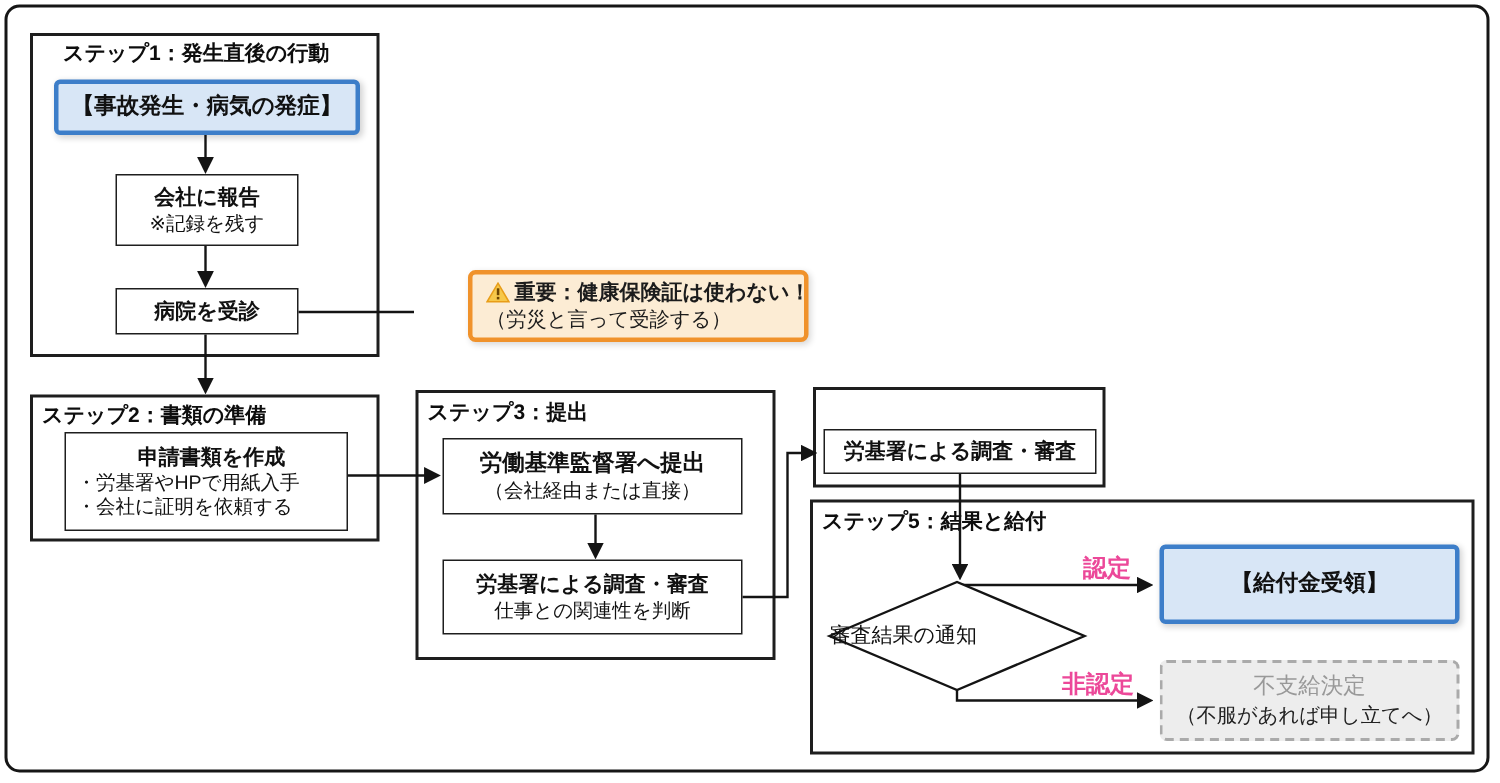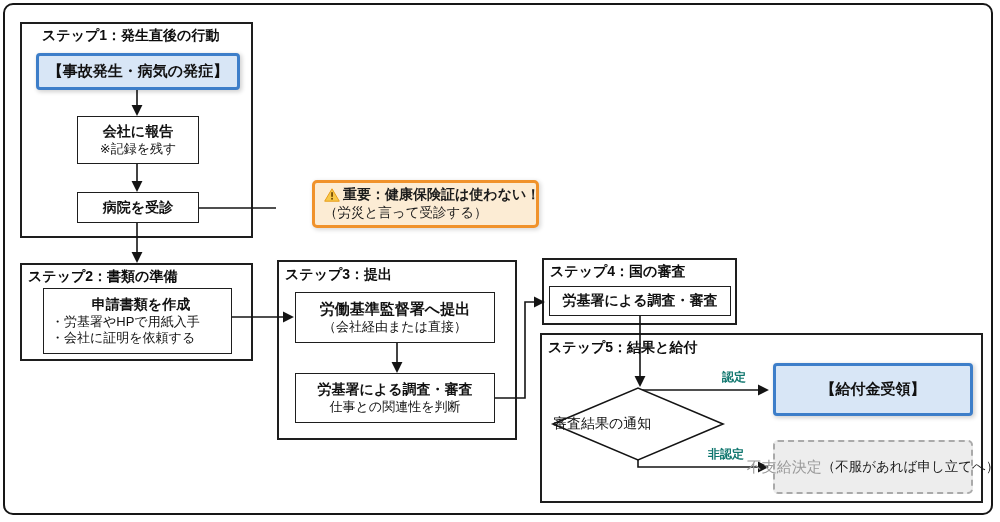--- a/index.html
+++ b/index.html
@@ -38,26 +38,26 @@
     position:absolute;border:3px solid var(--warning-border,#f0922b);border-radius:5px;
     background:var(--warning-bg,#fcecd4);box-sizing:border-box;
     display:flex;flex-direction:column;justify-content:center;padding:3px 9px;
     line-height:1.35;box-shadow:1.5px 1.5px 4px rgba(0,0,0,.15);
   }
   .warn-note .l1{font-size:14px;font-weight:bold;white-space:nowrap;display:flex;align-items:center;gap:3px;color:#1c1c1c;}
   .warn-note .l2{font-size:13.5px;white-space:nowrap;color:#1c1c1c;}
   .denial-box{
     position:absolute;border:2px dashed var(--denial-border,#aaaaaa);border-radius:5px;
     background:var(--denial-bg,#ededed);box-sizing:border-box;
-    display:flex;align-items:center;justify-content:center;
+    display:flex;flex-direction:column;align-items:center;justify-content:center;
     text-align:left;line-height:1.3;
   }
   .denial-box .l1{font-size:15px;color:var(--denial-text,#999999);white-space:nowrap;}
   .denial-box .l2{font-size:13.5px;color:#222;white-space:nowrap;}
-  .branch-label{position:absolute;font-size:12px;font-weight:bold;white-space:nowrap;color:#0f766e;}
+  .branch-label{position:absolute;font-size:16px;font-weight:bold;white-space:nowrap;color:#ec4899;}
   .diamond-label{
     position:absolute;font-size:14px;color:#101010;text-align:left;white-space:nowrap;
   }
   svg.overlay{position:absolute;left:0;top:0;pointer-events:none;}
   .warn-icon{display:inline-block;width:16px;height:14px;}
 </style>
 </head>
 <body>
 
 <div class="canvas">
@@ -109,21 +109,20 @@
     <div class="l1" style="font-size:15px;">労働基準監督署へ提出</div>
     <div class="l2">（会社経由または直接）</div>
   </div>
 
   <div class="node" style="left:295px;top:373px;width:200px;height:50px;">
     <div class="l1">労基署による調査・審査</div>
     <div class="l2">仕事との関連性を判断</div>
   </div>
 
   <div class="group-frame" style="left:542px;top:258px;width:195px;height:67px;"></div>
-  <div class="group-title" style="left:550px;top:263px;">ステップ4：国の審査</div>
 
   <div class="node" style="left:549px;top:286px;width:182px;height:30px;">
     <div class="l1">労基署による調査・審査</div>
   </div>
 
   <div class="group-frame" style="left:540px;top:333px;width:443px;height:170px;"></div>
   <div class="group-title" style="left:548px;top:339px;">ステップ5：結果と給付</div>
 
   <svg class="overlay" width="1000" height="522" viewBox="0 0 1000 522">
     <defs>

